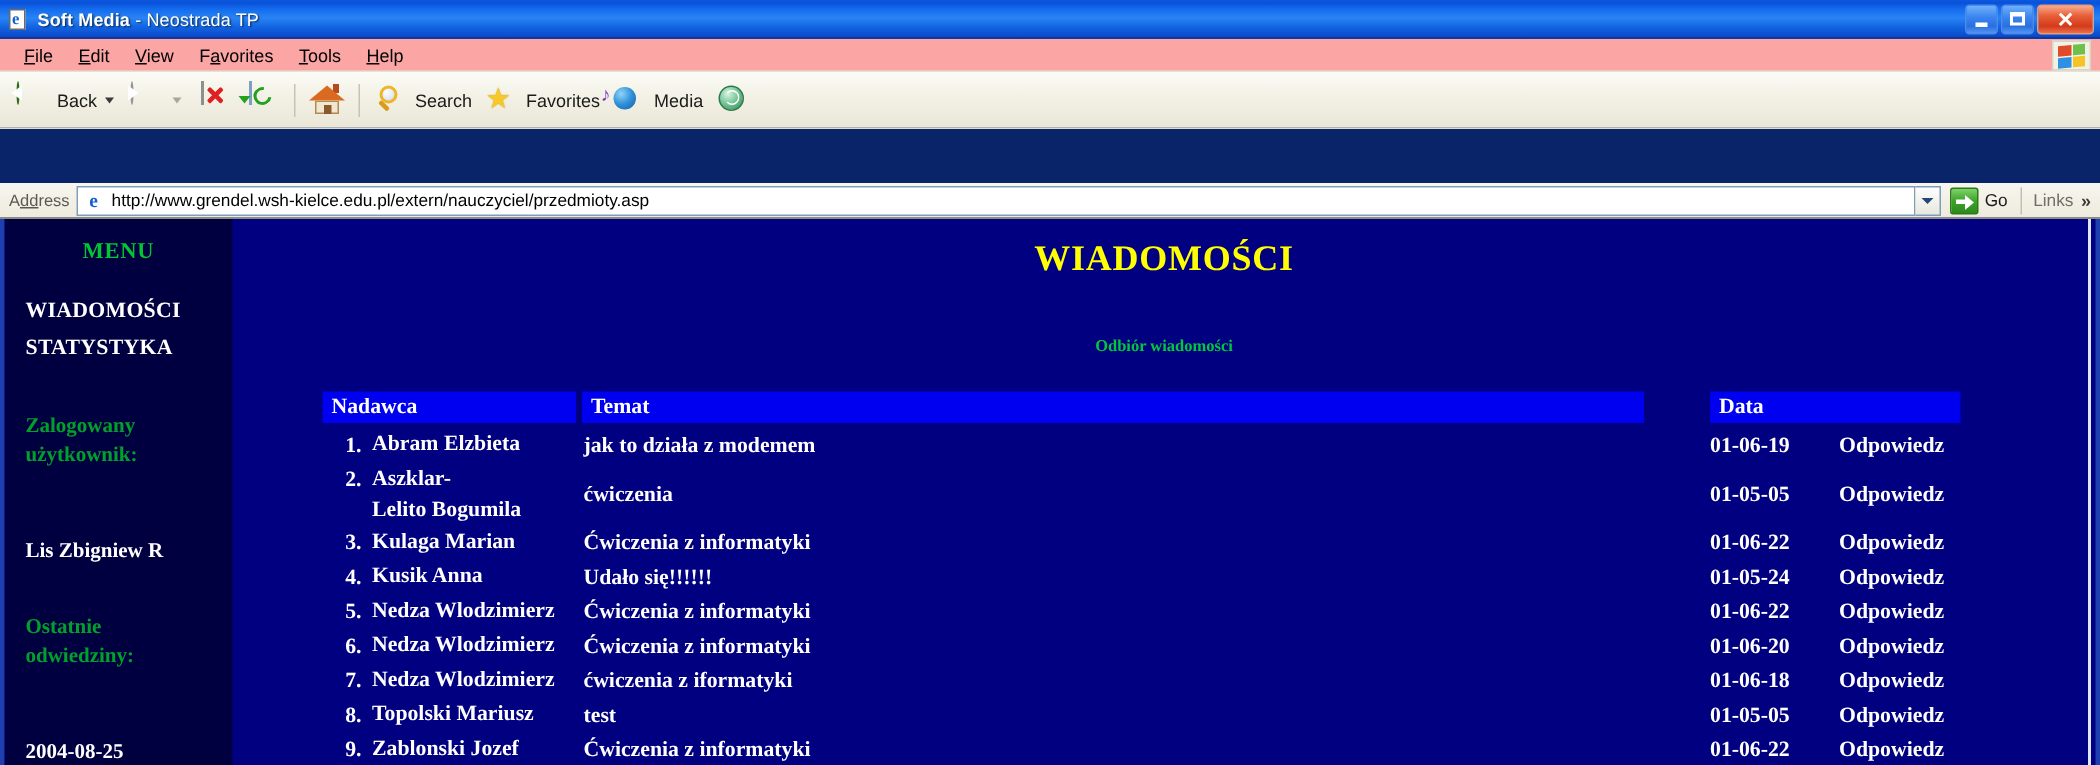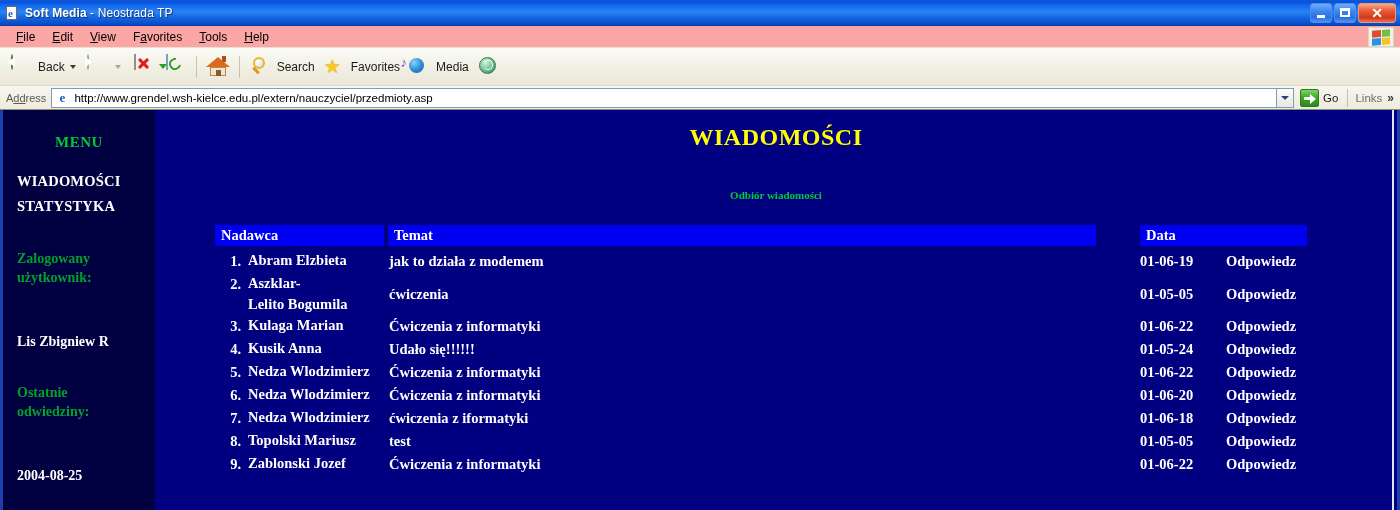--- a/index.html
+++ b/index.html
@@ -257,20 +257,21 @@
     border: 1px solid #ffffff; border-left-color: transparent;
   }
 
   
   .addrbar {
     height: 24px;
     background: linear-gradient(180deg,#f7f6ef 0%,#eeebdd 100%);
     display: flex; align-items: center;
     padding: 0 2px 0 6px;
     border-bottom: 1px solid #8d8d7e;
+    margin-top: 36px;
   }
   .addr-label { font-size: 11px; color: #5a5a52; margin-right: 5px; white-space: nowrap; }
   .addr-label u { text-decoration: underline; }
   .addr-input {
     flex: 1;
     height: 20px;
     background: #ffffff;
     border: 1px solid #7f9db9;
     display: flex; align-items: center;
     padding-left: 2px;
@@ -340,21 +341,21 @@
   }
   .page-wrap:before {
     content: ""; position: absolute;
     right: 3px; top: 0; bottom: 0; width: 2px;
     background: #dfe6f5;
   }
 
   .sidebar {
     width: 152px; flex: none;
     background: #000040;
-    padding-top: 24px;
+    padding-top: 14px;
     font-family: "Liberation Serif", serif;
   }
   .sb-menu {
     color: #00c832; font-size: 15px; font-weight: bold;
     text-align: center; letter-spacing: .5px;
     margin-bottom: 18px;
   }
   .sb-link {
     color: #ffffff; font-size: 14.5px; font-weight: bold;
     padding-left: 14px; line-height: 25px;

